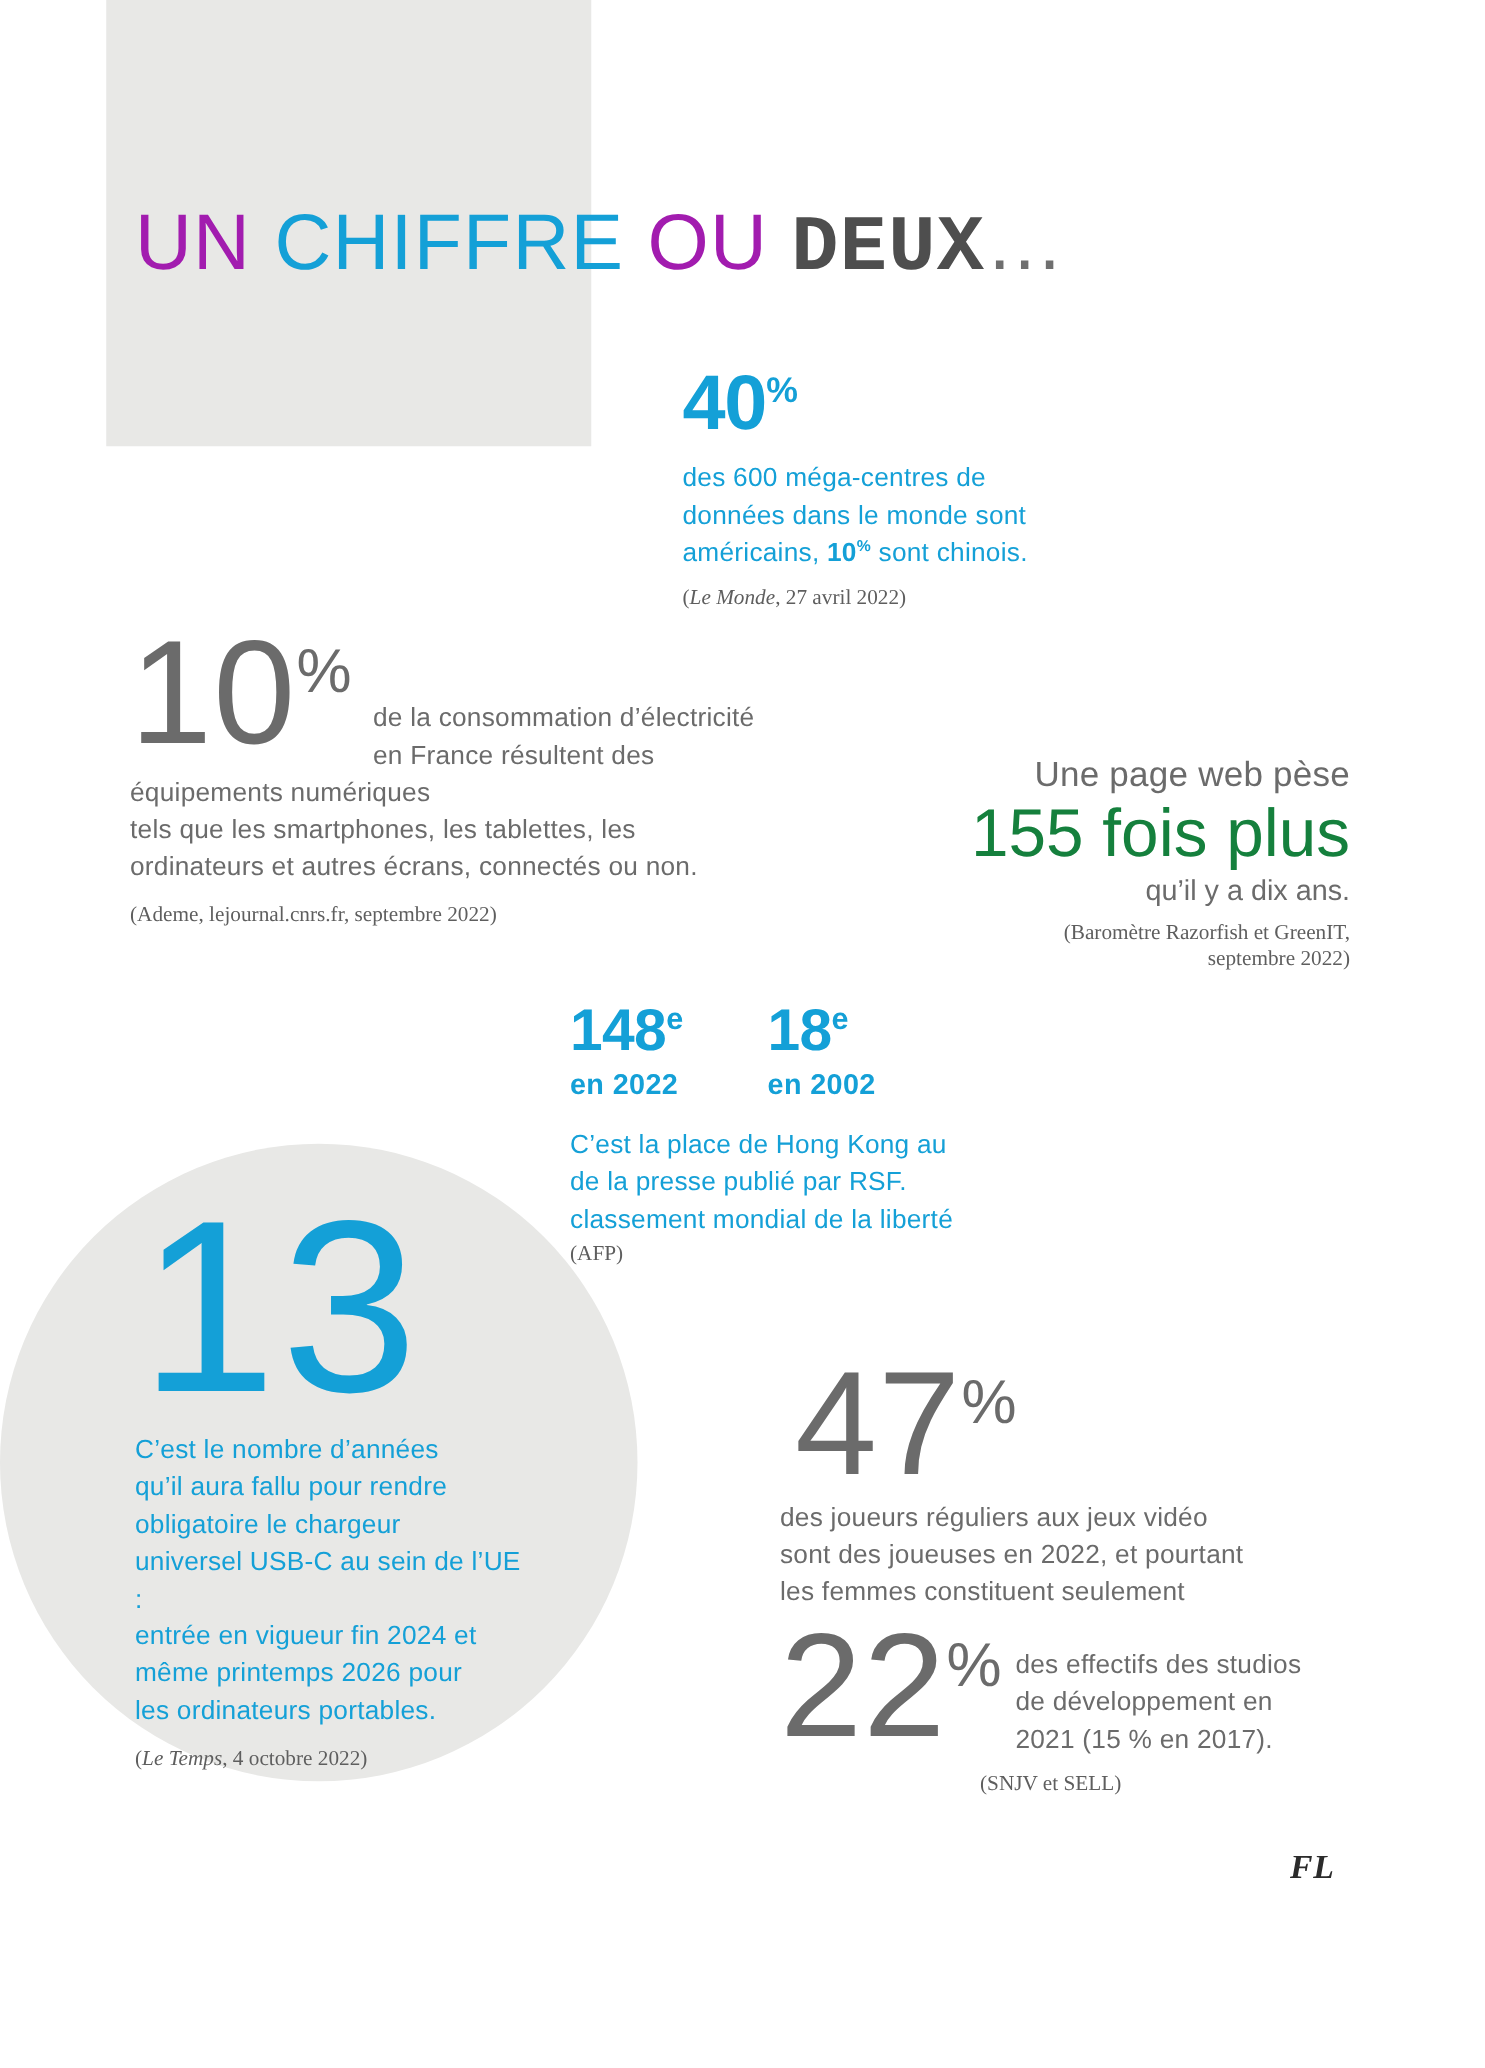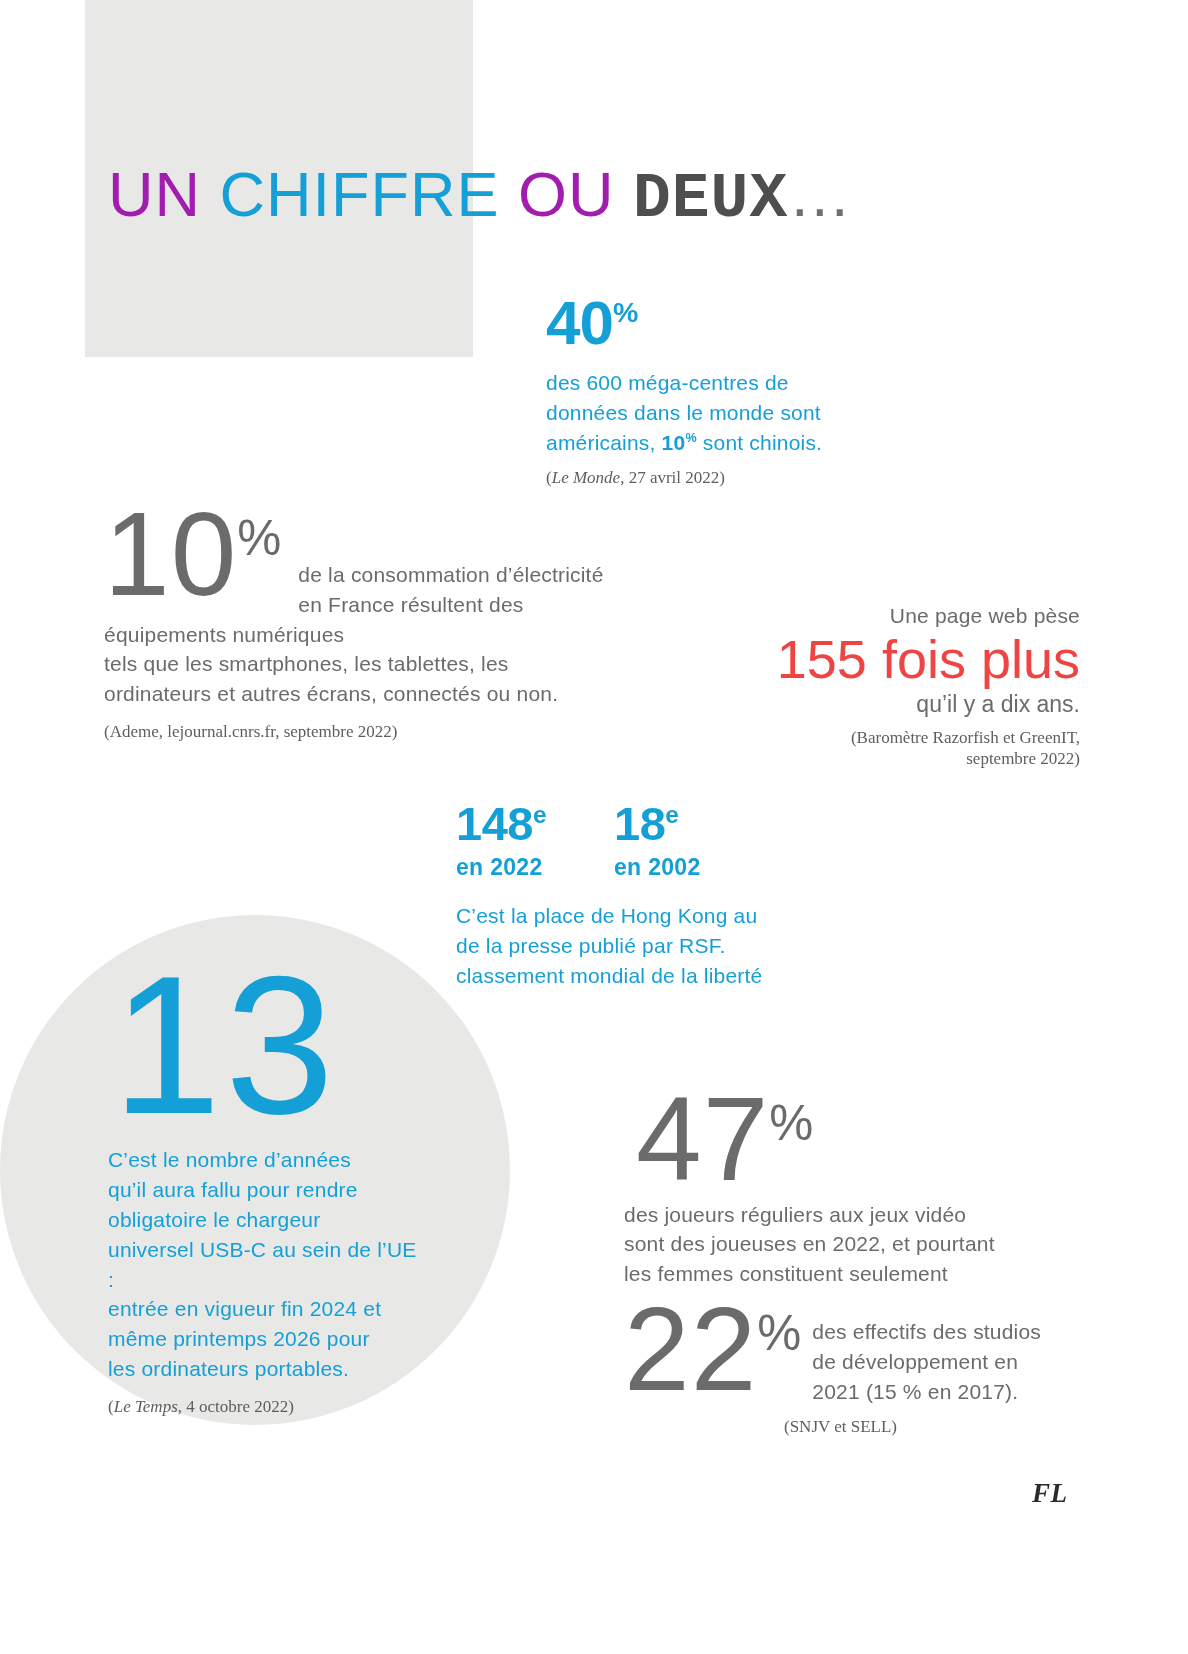--- a/index.html
+++ b/index.html
@@ -145,25 +145,25 @@
   }
   #block-electricity .body-gray { padding-top: 62px; }
   #block-electricity .cite { margin-top: 12px; clear: both; }
 
   
   #block-webpage {
     left: 700px; top: 604px; width: 380px;
     text-align: right;
   }
   #webpage-lead {
-    font-size: 21px; color: #6b6b6b; font-weight: 400;
+    font-size: 28px; color: #6b6b6b; font-weight: 400;
     letter-spacing: 0.2px;
   }
   #webpage-big {
-    font-size: 54px; font-weight: 300; color: #ef4444;
+    font-size: 54px; font-weight: 300; color: #15803d;
     line-height: 1.16; letter-spacing: 0px;
   }
   #webpage-tail {
     font-size: 23px; font-weight: 300; color: #6b6b6b;
     line-height: 1.2;
   }
   #block-webpage .cite { margin-top: 9px; line-height: 1.25; }
 
   
   #block-press { left: 456px; top: 800px; width: 360px; }
@@ -263,20 +263,21 @@
       <div>
         <div class="rank-num"><span>18</span><sup>e</sup></div>
         <div class="rank-year">en 2002</div>
       </div>
     </div>
     <div class="body-blue">
       <div>C’est la place de Hong Kong au</div>
       <div>de la presse publié par RSF.</div>
       <div>classement mondial de la liberté</div>
     </div>
+    <div class="cite">(AFP)</div>
   </div>
 
   <div class="layer" id="block-usbc">
     <div id="num-usbc">13</div>
     <div class="body-blue">
       <div>C’est le nombre d’années</div>
       <div>qu’il aura fallu pour rendre</div>
       <div>obligatoire le chargeur</div>
       <div>universel USB-C au sein de l’UE :</div>
       <div>entrée en vigueur fin 2024 et</div>

